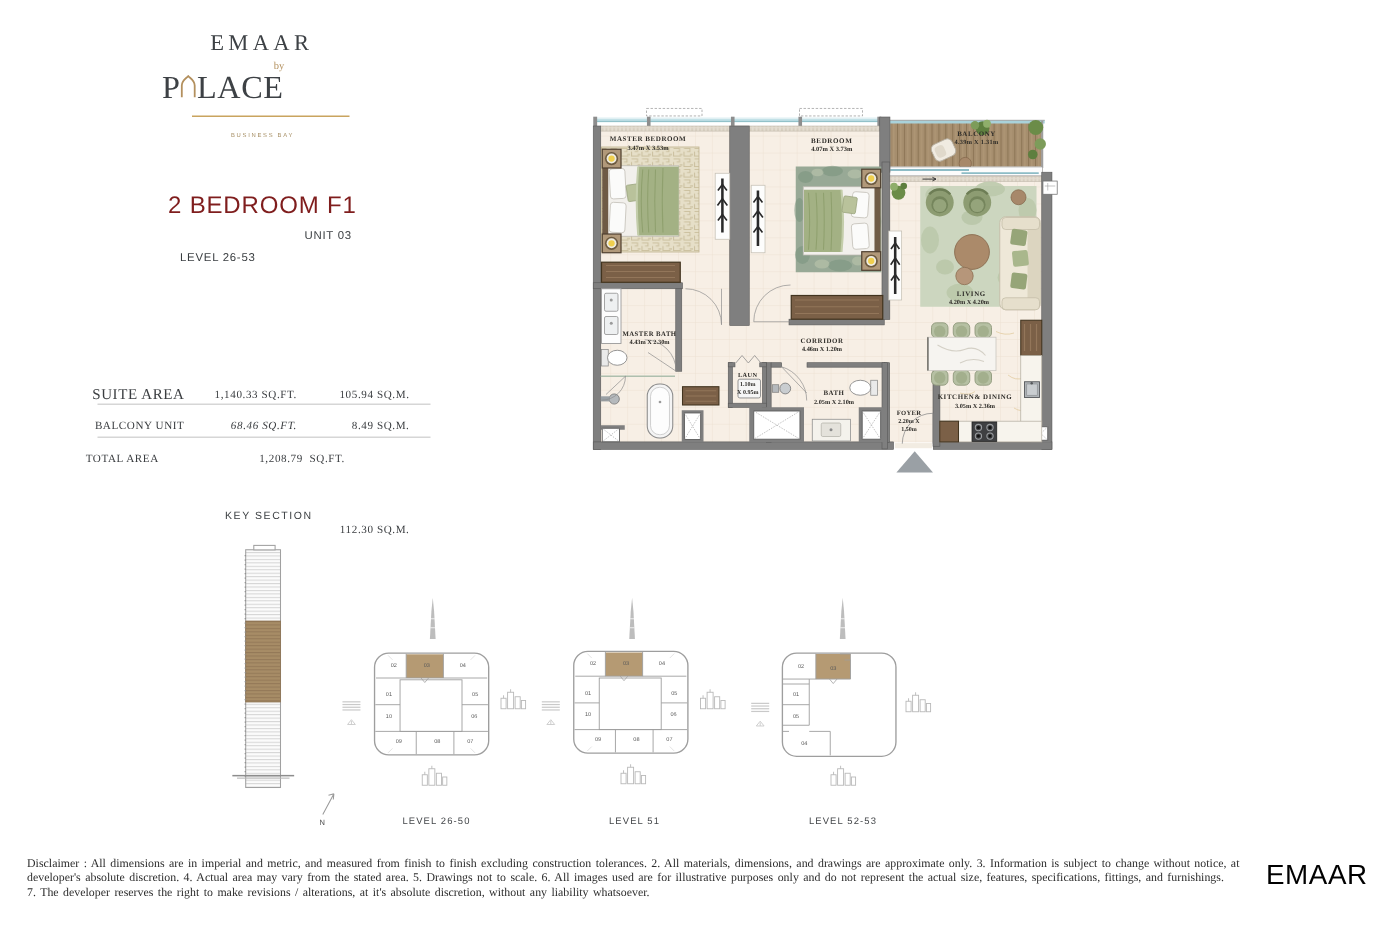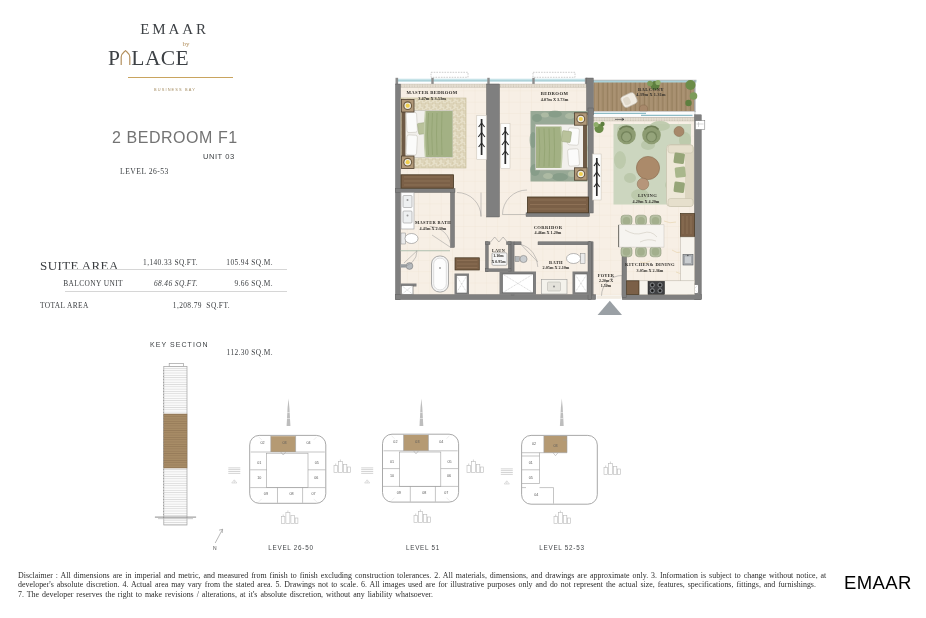--- a/index.html
+++ b/index.html
@@ -19,41 +19,41 @@
 
   <div class="abs ser" style="left:108px;top:46px;width:129px;text-align:left;font-size:21.5px;letter-spacing:0.4px;color:#3d4145;">P<svg width="11" height="15" viewBox="0 0 11 15">
         <path d="M1.2,15 L1.2,7 C1.2,3.6 3.8,2.4 5.5,0.7 C7.2,2.4 9.8,3.6 9.8,7 L9.8,15" fill="none" stroke="#b3905e" stroke-width="1.2"></path>
       </svg>LACE</div>
 
   <div class="abs" style="left:128px;top:77px;width:105px;height:1.1px;background:#c9a45f;"></div>
 
   <div class="abs" style="left:110px;top:86.8px;width:130px;text-align:center;font-size:3.9px;letter-spacing:1.15px;color:#a58d62;">BUSINESS BAY</div>
 </div>
 
-<div class="abs" style="left:112px;top:129px;font-size:16px;letter-spacing:0.55px;color:#737373;">2&nbsp;BEDROOM&nbsp;F1</div>
-
-<div class="abs" style="left:120px;top:167px;font-size:7.6px;letter-spacing:0.5px;color:#3a3e41;font-family:Liberation Serif, serif;">LEVEL 26-53</div>
+<div class="abs" style="left:112px;top:129px;font-size:16px;letter-spacing:0.55px;color:#7f1d1d;">2&nbsp;BEDROOM&nbsp;F1</div>
+
+<div class="abs" style="left:120px;top:167px;font-size:7.6px;letter-spacing:0.5px;color:#3a3e41;">LEVEL 26-53</div>
 
 <div class="abs" style="left:203px;top:152px;font-size:7.6px;letter-spacing:0.5px;color:#3a3e41;">UNIT 03</div>
 
 <div class="abs ser" style="left:0;top:0;width:0;height:0;">
 
-  <div class="abs" style="left:40px;top:257.5px;width:83px;text-align:left;font-size:13px;letter-spacing:0.4px;color:#3a3d40;">SUITE AREA</div>
+  <div class="abs" style="left:40px;top:257.5px;width:83px;text-align:right;font-size:10px;letter-spacing:0.4px;color:#3a3d40;">SUITE AREA</div>
   <div class="abs" style="left:120px;top:257.5px;width:78px;text-align:right;font-size:7.4px;letter-spacing:0.4px;color:#3a3d40;">1,140.33 SQ.FT.</div>
   <div class="abs" style="left:198px;top:257.5px;width:75px;text-align:right;font-size:7.4px;letter-spacing:0.4px;color:#3a3d40;">105.94 SQ.M.</div>
 
   <div class="abs" style="left:65px;top:269.4px;width:222px;height:1px;background:#d6d6d6;"></div>
 
   <div class="abs" style="left:40px;top:279.2px;width:83px;text-align:right;font-size:7.4px;letter-spacing:0.4px;color:#3a3d40;">BALCONY UNIT</div>
   <div class="abs" style="left:120px;top:279.2px;width:78px;text-align:right;font-size:7.4px;letter-spacing:0.4px;color:#3a3d40;font-style:italic;">68.46 SQ.FT.</div>
-  <div class="abs" style="left:198px;top:279.2px;width:75px;text-align:right;font-size:7.4px;letter-spacing:0.4px;color:#3a3d40;">9.66 SQ.M.</div>
+  <div class="abs" style="left:198px;top:279.2px;width:75px;text-align:right;font-size:7.4px;letter-spacing:0.4px;color:#3a3d40;">8.49 SQ.M.</div>
 
   <div class="abs" style="left:65px;top:291px;width:222px;height:1px;background:#d6d6d6;"></div>
 
-  <div class="abs" style="left:40px;top:300.8px;width:83px;text-align:left;font-size:7.4px;letter-spacing:0.4px;color:#3a3d40;">TOTAL AREA</div>
+  <div class="abs" style="left:40px;top:300.8px;width:83px;text-align:center;font-size:7.4px;letter-spacing:0.4px;color:#3a3d40;">TOTAL AREA</div>
   <div class="abs" style="left:120px;top:300.8px;width:78px;text-align:right;font-size:7.4px;letter-spacing:0.4px;color:#3a3d40;margin-left:32px;">1,208.79&nbsp; SQ.FT.</div>
   <div class="abs" style="left:198px;top:300.8px;width:75px;text-align:right;font-size:7.4px;letter-spacing:0.4px;color:#3a3d40;margin-top:47px;">112.30 SQ.M.</div>
 </div>
 
 <div class="abs" style="left:150px;top:340.8px;font-size:7px;letter-spacing:1.05px;color:#3a3e41;">KEY SECTION</div>
 
 <svg class="abs" style="left:385px;top:65px;" width="335" height="260" viewBox="385 65 335 260">
 <defs>
   <pattern id="tile" width="11.3" height="11.3" patternUnits="userSpaceOnUse">
     <rect width="11.3" height="11.3" fill="#f7efe5"></rect>

